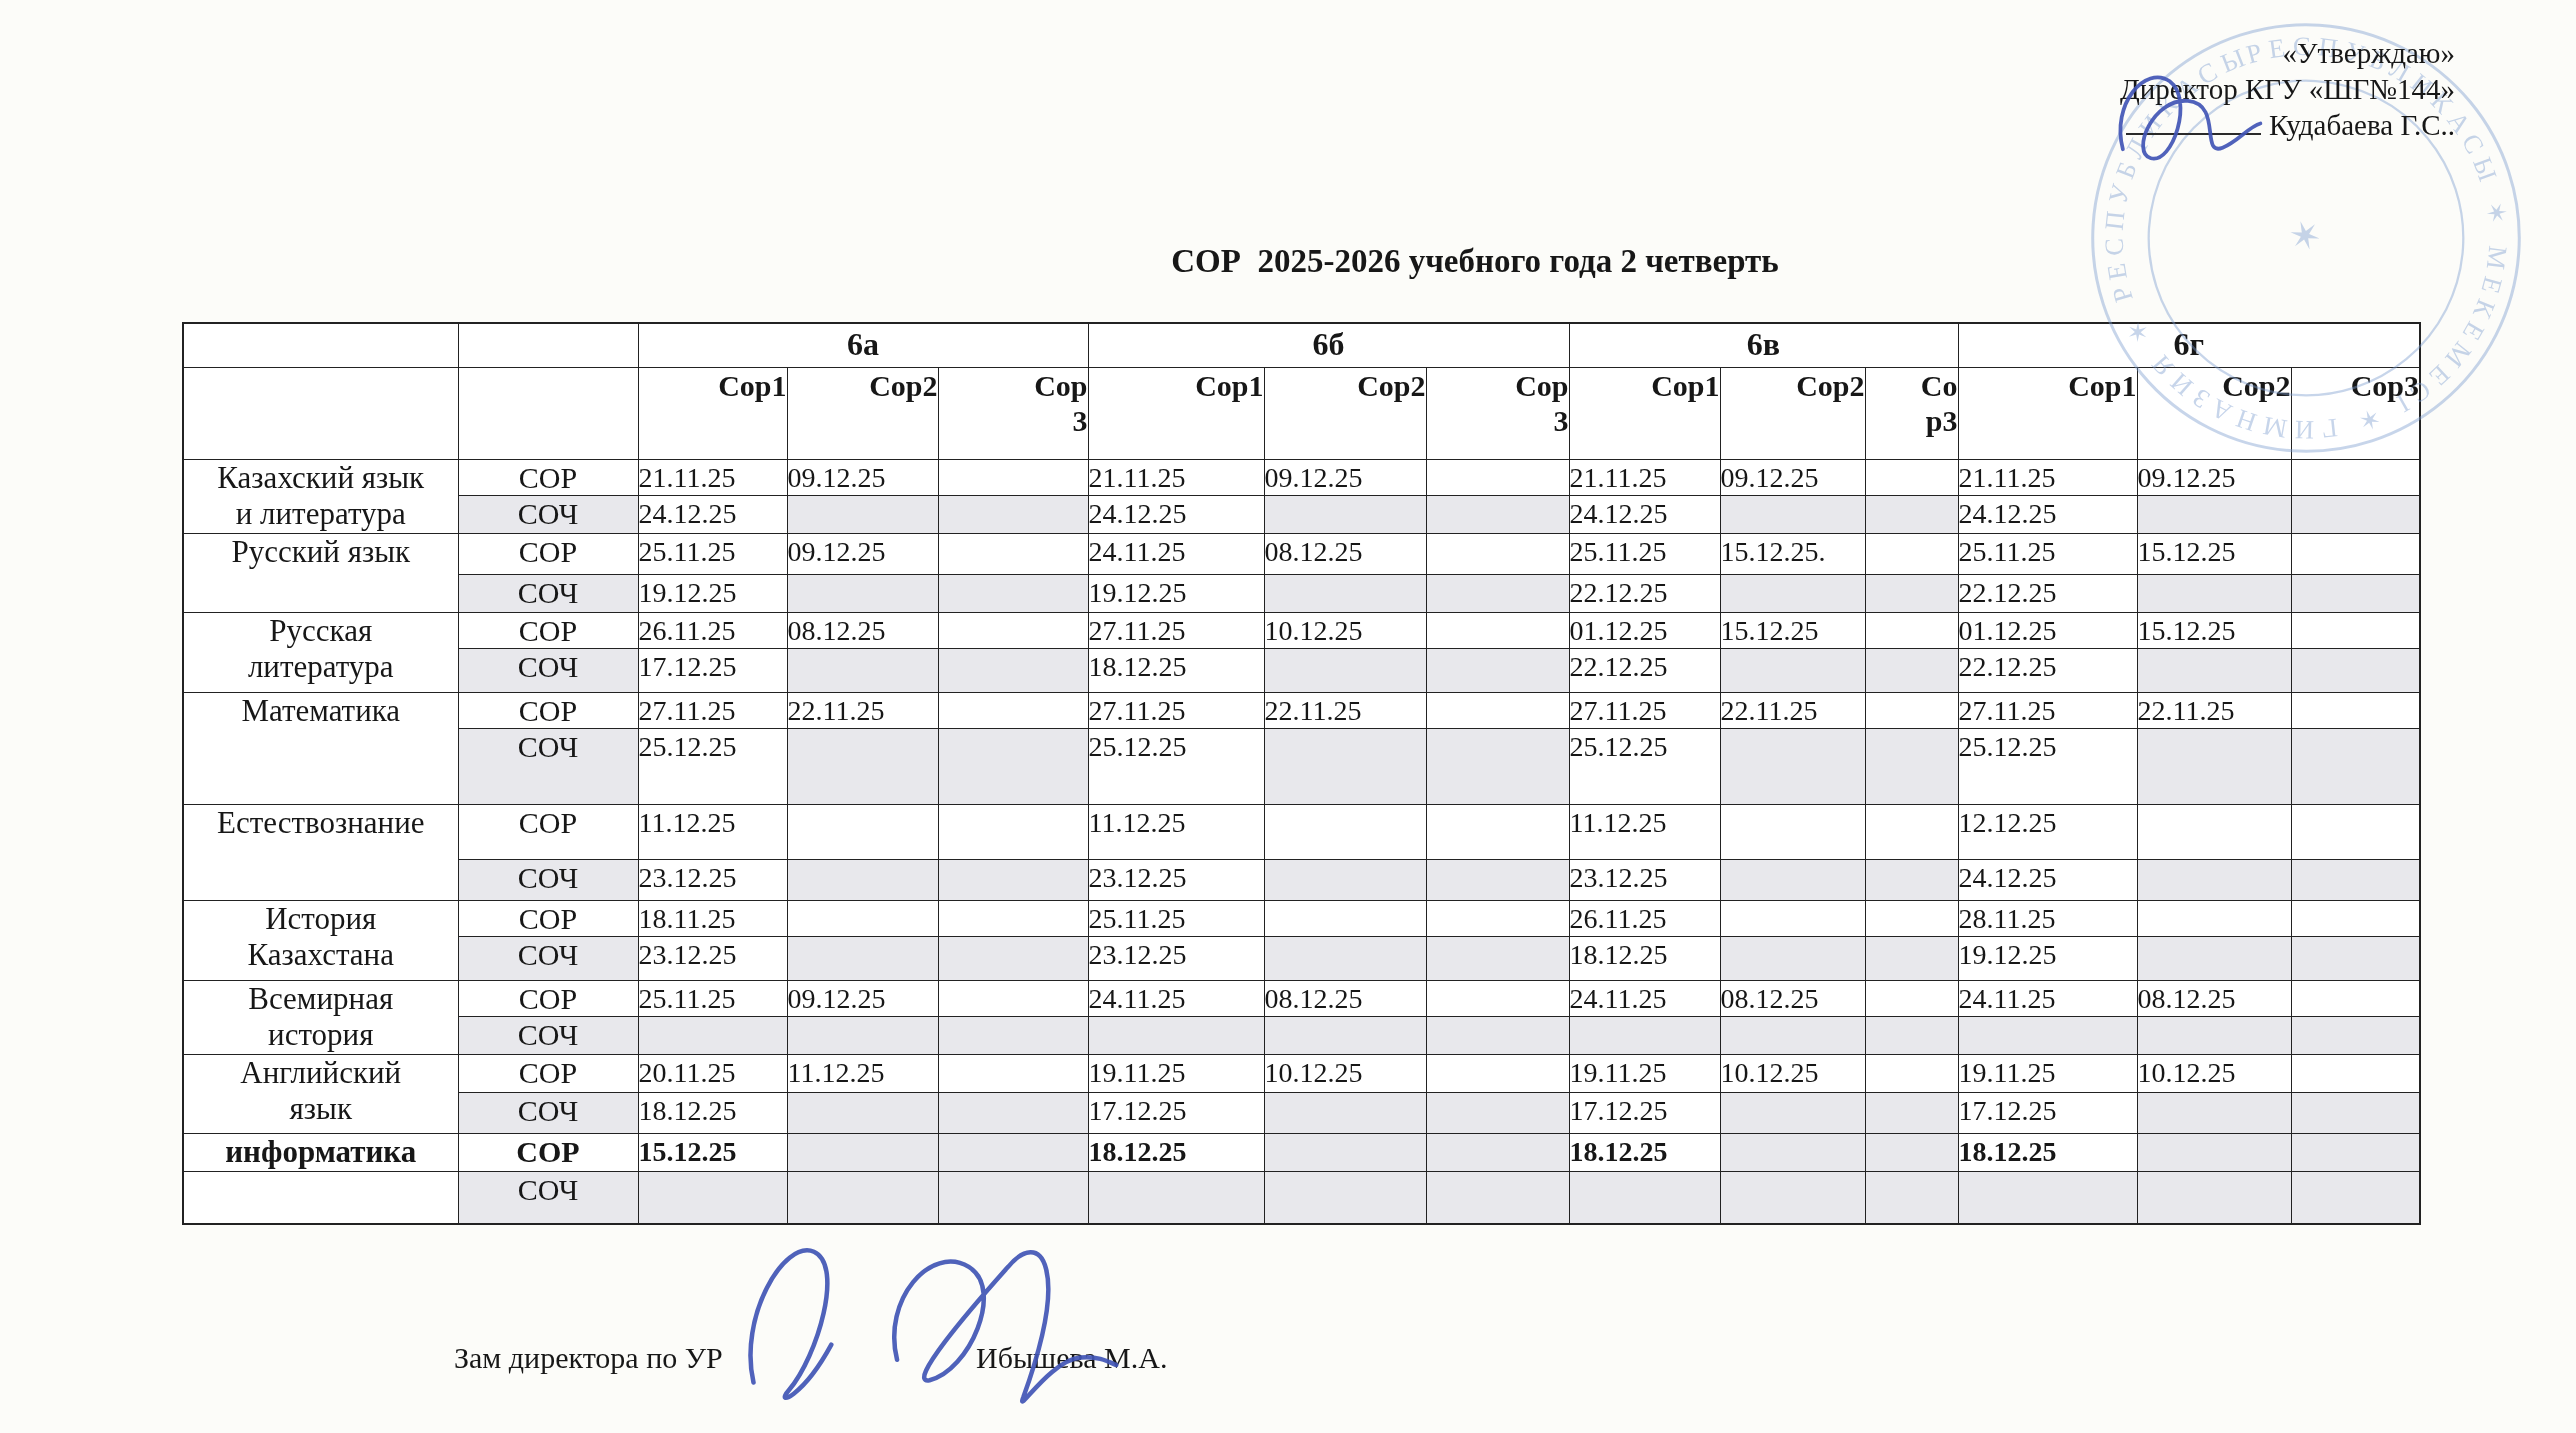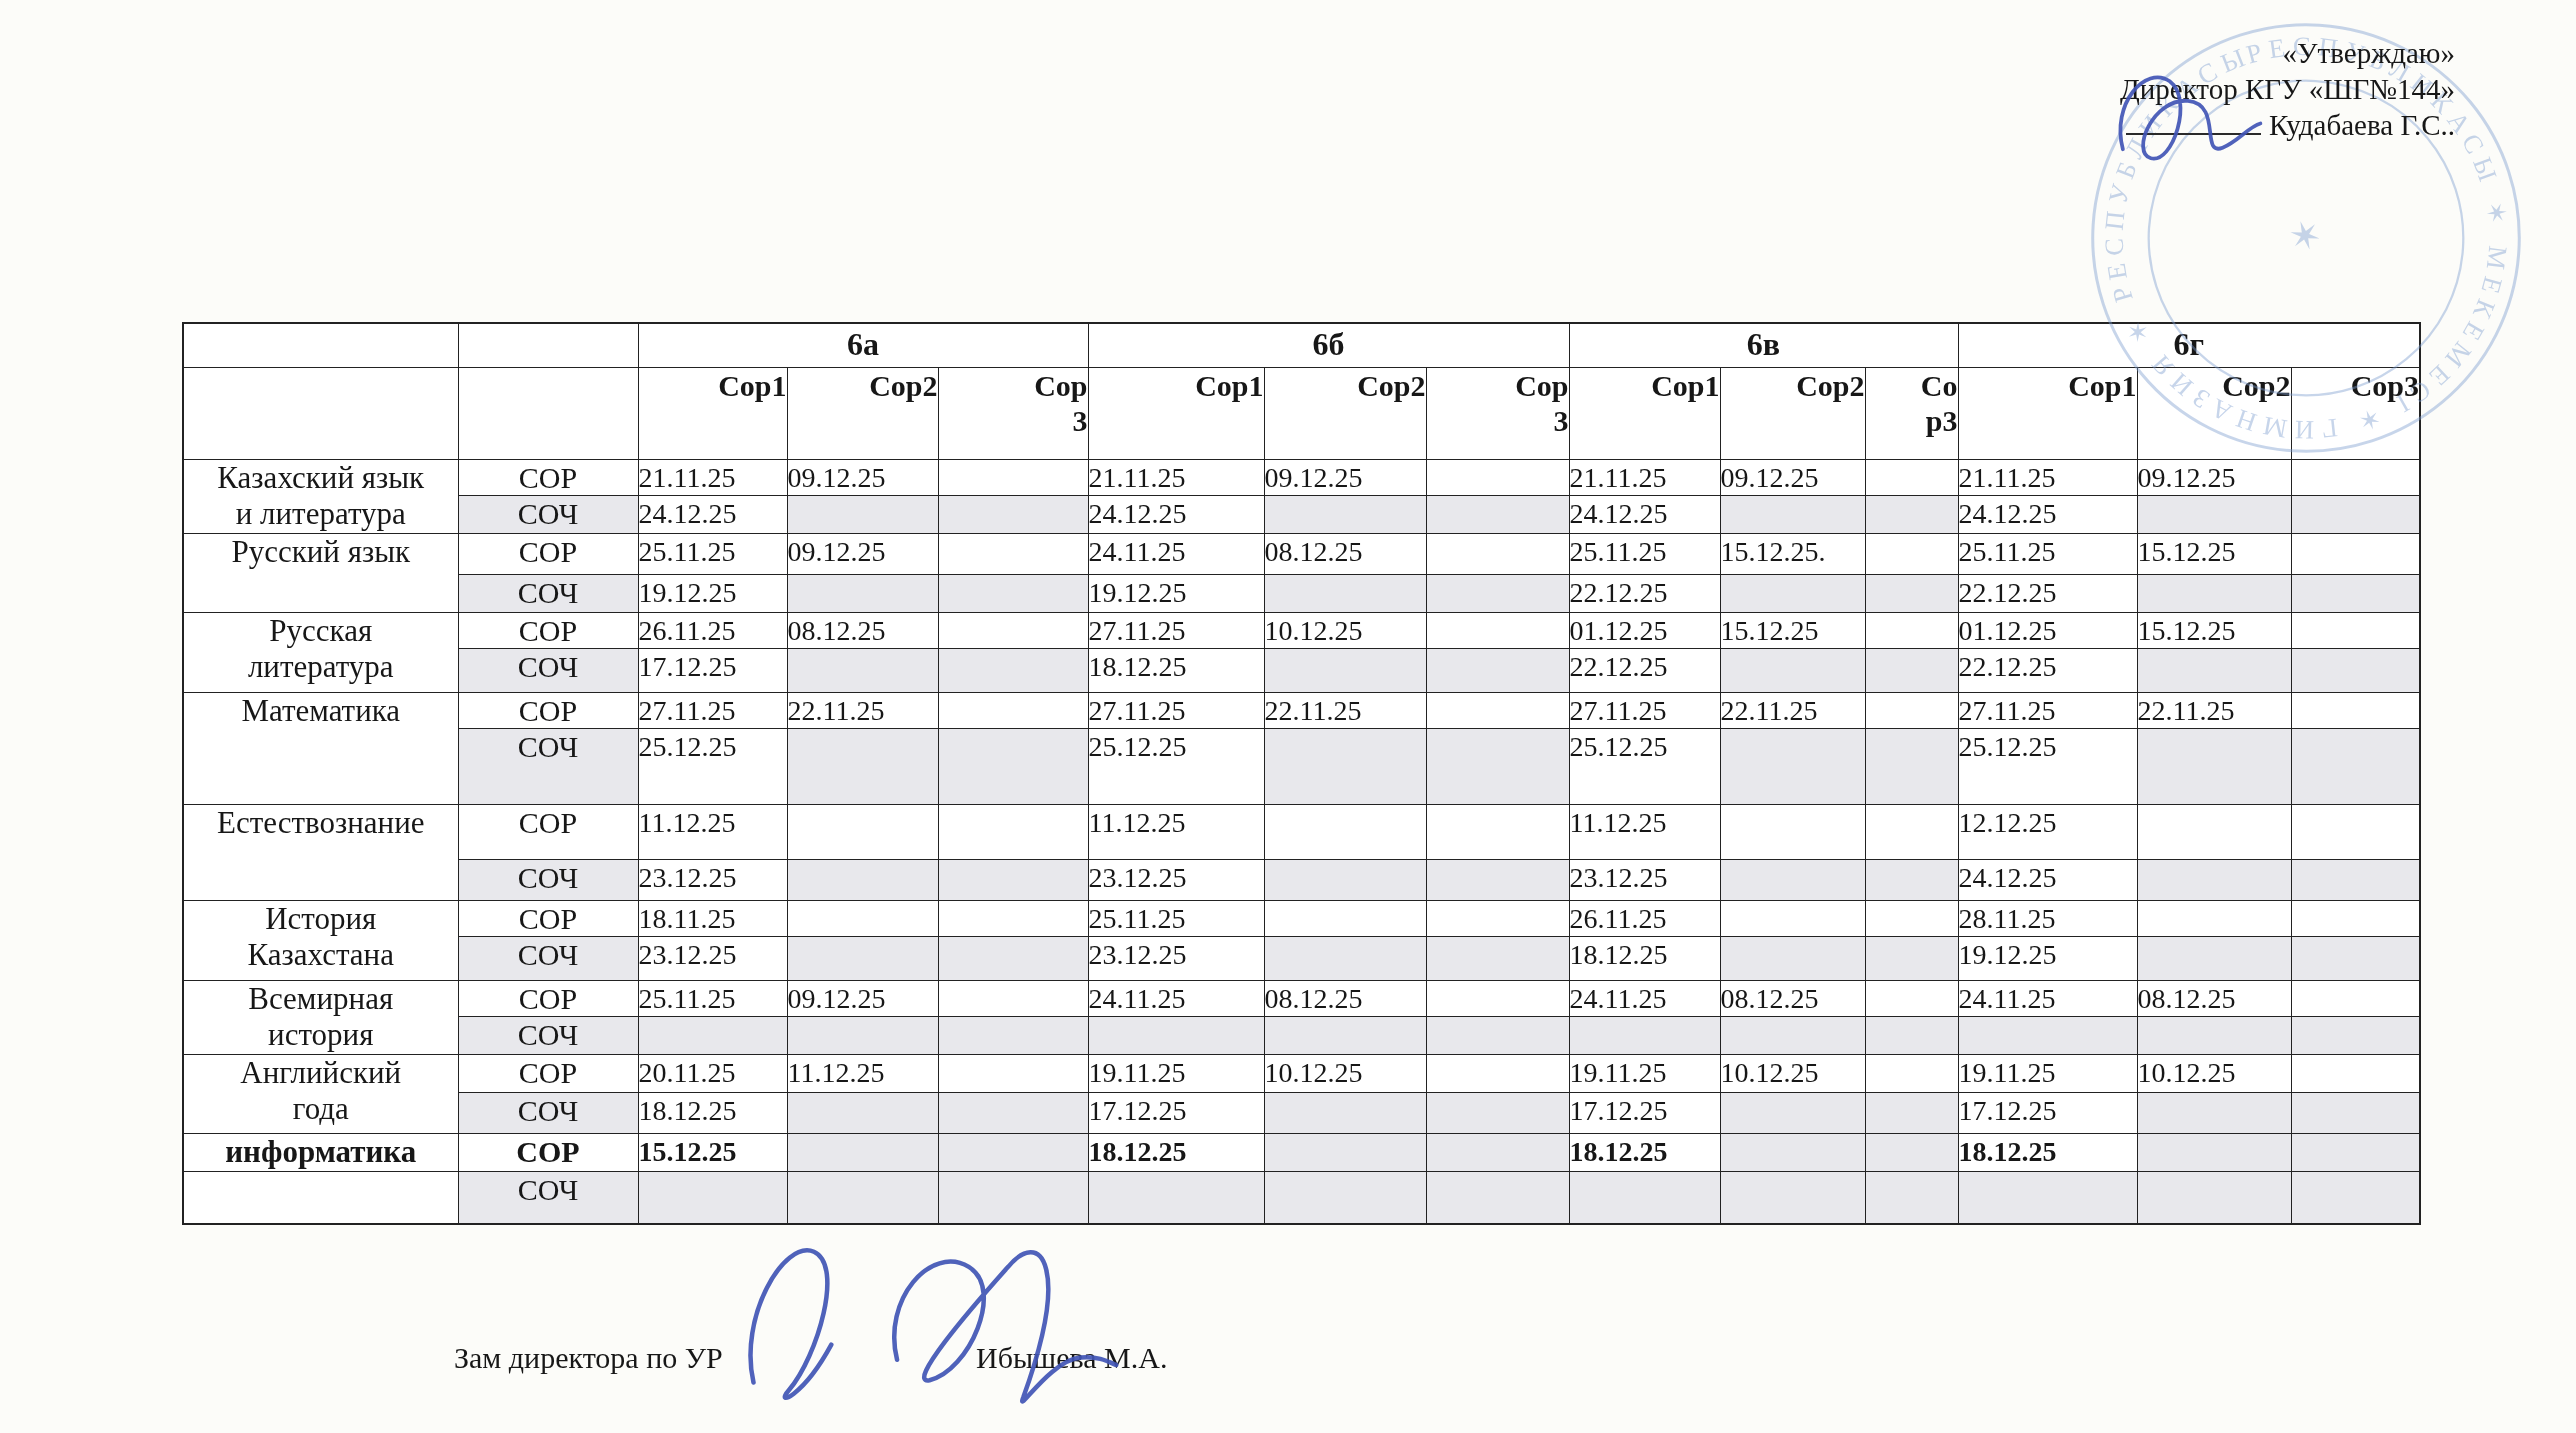--- a/index.html
+++ b/index.html
@@ -80,20 +80,21 @@
     </text>
     <text x="320" y="335" text-anchor="middle" font-size="52" fill="#7b9ccf" stroke="none">✶</text>
   </g>
 </svg>
 
 <svg class="sig-top" width="197" height="136" viewBox="0 0 260 180">
   <path d="M18 130 C 2 70, 48 18, 80 40 C 112 64, 84 150, 55 142 C 28 134, 58 62, 104 66 C 150 70, 120 140, 150 128 C 170 120, 185 100, 200 96" fill="none" stroke="#4155b5" stroke-width="5" stroke-linecap="round" opacity="0.92"></path>
 </svg>
 
 <div class="doc-title">
+  <div class="t2">СОР  2025-2026 учебного года 2 четверть</div>
 </div>
 
 <table class="sched">
   <colgroup>
     <col style="width:275px">
       <col style="width:180px">
     <col style="width:149px">
       <col style="width:151px">
       <col style="width:150px">
     <col style="width:176px">
@@ -352,21 +353,21 @@
         <td class="d shaded"></td>
         <td class="d shaded"></td>
         <td class="d shaded"></td>
         <td class="d shaded"></td>
         <td class="d shaded"></td>
         <td class="d shaded"></td>
         <td class="d shaded"></td>
       </tr>
       <tr style="height: 38px;">
         <td class="subj" rowspan="2">Английский
-года</td>
+язык</td>
         <td class="type">СОР</td>
         <td class="d">20.11.25</td>
         <td class="d">11.12.25</td>
         <td class="d"></td>
         <td class="d">19.11.25</td>
         <td class="d">10.12.25</td>
         <td class="d"></td>
         <td class="d">19.11.25</td>
         <td class="d">10.12.25</td>
         <td class="d"></td>

